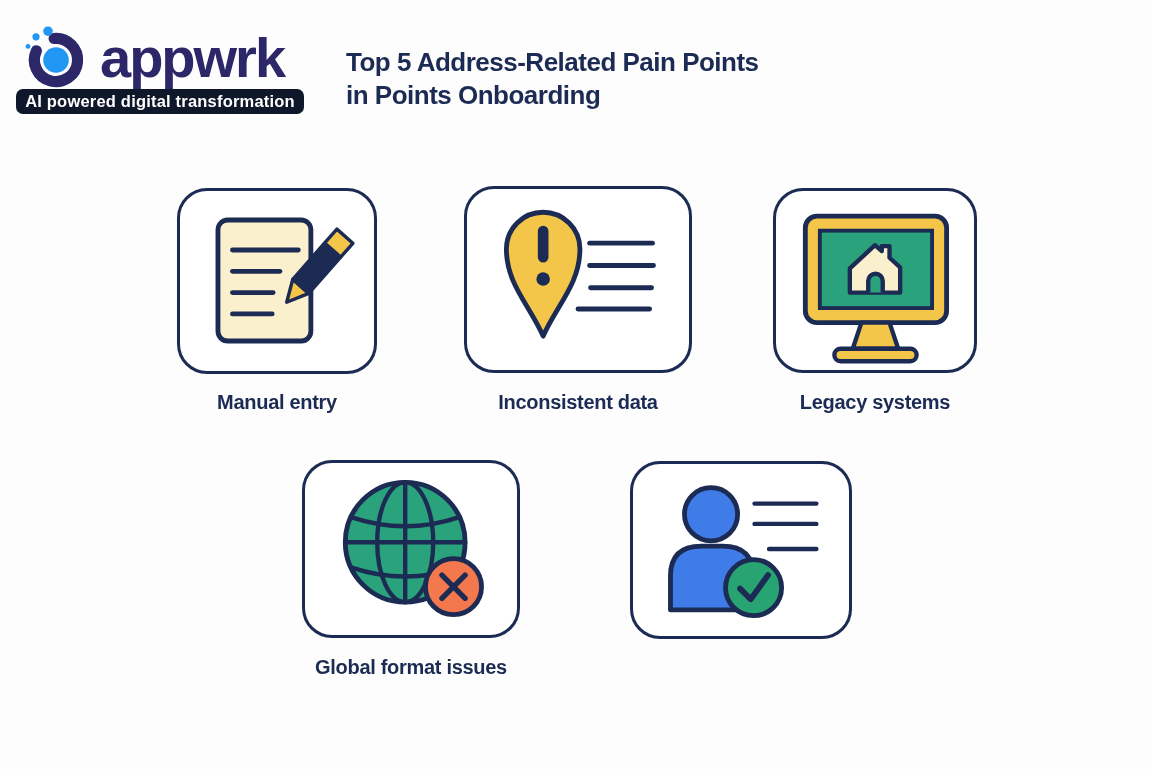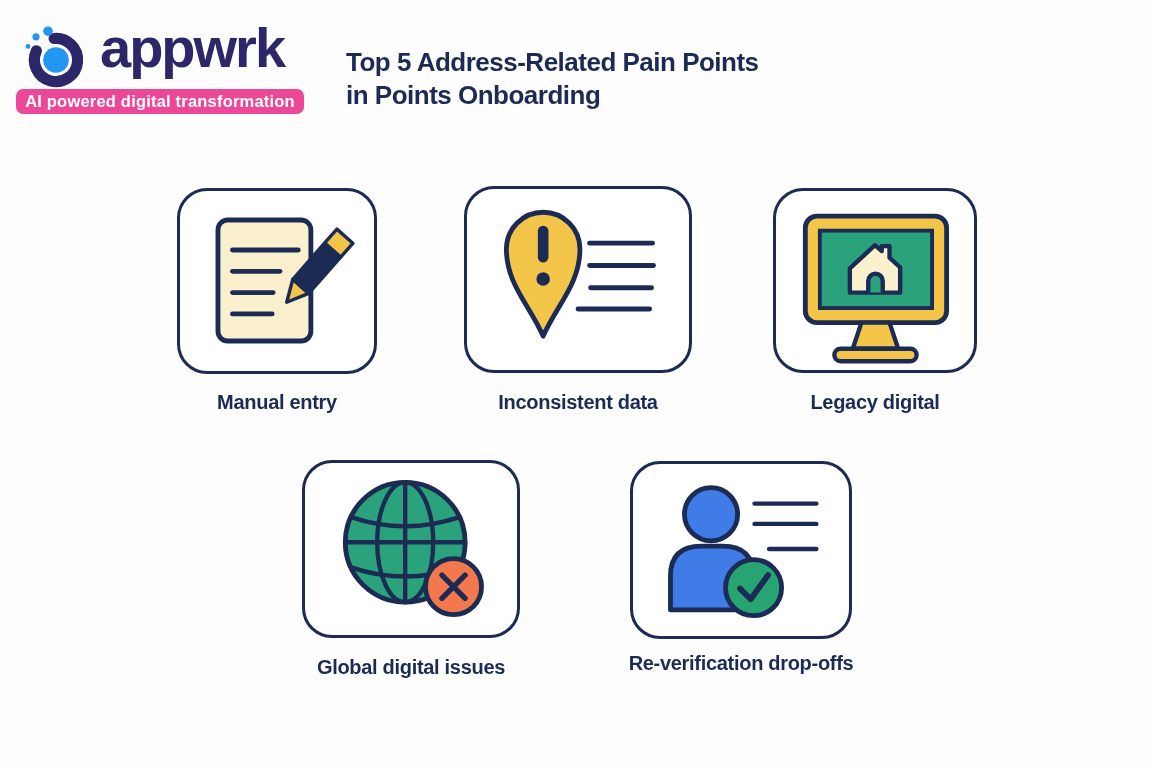--- a/index.html
+++ b/index.html
@@ -19,38 +19,39 @@
   
   .logo {
     position: absolute;
     left: 16px;
     top: 24px;
     width: 290px;
     height: 92px;
   }
   .logo-row {
     display: flex;
+    align-items: center;
   }
   .logo-mark { width: 80px; height: 72px; flex: 0 0 auto; }
   .brand {
     font-size: 56px;
     font-weight: bold;
     color: #2b2768;
     letter-spacing: -2px;
     line-height: 1;
     margin-left: 4px;
     margin-top: -4px;
   }
   .tagline {
     position: absolute;
     left: 0;
     top: 65px;
     width: 288px;
     height: 25px;
-    background: #ec4899;
+    background: #0f172a;
     border-radius: 7px;
     color: #ffffff;
     font-size: 16.5px;
     font-weight: bold;
     text-align: center;
     line-height: 25px;
     letter-spacing: 0.2px;
   }
 
   
@@ -153,49 +154,48 @@
   <div class="card card-3">
     <svg viewBox="0 0 204 185">
       <rect x="30" y="26" width="146" height="110" rx="12" fill="#f3c64a" stroke="#1c2b54" stroke-width="5"></rect>
       <rect x="45" y="41" width="116" height="80" fill="#2aa37c" stroke="#1c2b54" stroke-width="4"></rect>
       <path d="M76,105 L76,80 L102,56 L109,62 L109,57 L117,57 L117,69 L128,79 L128,105 Z" fill="#faf0cd" stroke="#1c2b54" stroke-width="4.5" stroke-linejoin="round"></path>
       <path d="M95,105 L95,93 A7.5,7.5 0 0 1 110,93 L110,105" fill="#2aa37c" stroke="#1c2b54" stroke-width="4.5"></path>
       <polygon points="88,136 117,136 126,163 79,163" fill="#f3c64a" stroke="#1c2b54" stroke-width="4.5" stroke-linejoin="round"></polygon>
       <rect x="60" y="163" width="85" height="13" rx="6.5" fill="#f3c64a" stroke="#1c2b54" stroke-width="4.5"></rect>
     </svg>
   </div>
-  <div class="card-label label-3">Legacy digital</div>
+  <div class="card-label label-3">Legacy systems</div>
 
   <div class="card card-4">
     <svg viewBox="0 0 218 178">
       <circle cx="103" cy="82" r="62" fill="#2aa37c" stroke="#1c2b54" stroke-width="5"></circle>
       <g stroke="#1c2b54" stroke-width="4.5" fill="none" stroke-linecap="round">
         <ellipse cx="103" cy="82" rx="29" ry="62"></ellipse>
         <line x1="103" y1="20" x2="103" y2="144"></line>
         <line x1="41" y1="82" x2="165" y2="82"></line>
         <path d="M47,56 Q103,75 159,56"></path>
         <path d="M47,108 Q103,127 159,108"></path>
       </g>
       <circle cx="153" cy="128" r="29" fill="#f4784e" stroke="#1c2b54" stroke-width="5"></circle>
       <g stroke="#1c2b54" stroke-width="5.5" stroke-linecap="round">
         <line x1="141" y1="116" x2="165" y2="140"></line>
         <line x1="165" y1="116" x2="141" y2="140"></line>
       </g>
     </svg>
   </div>
-  <div class="card-label label-4">Global digital issues</div>
+  <div class="card-label label-4">Global format issues</div>
 
   <div class="card card-5">
     <svg viewBox="0 0 222 178">
       <circle cx="80" cy="52" r="27.5" fill="#3f7ce8" stroke="#1c2b54" stroke-width="5"></circle>
       <path d="M38,151 L38,116 Q38,85 70,85 L92,85 Q124,85 124,117 L124,151 Z" fill="#3f7ce8" stroke="#1c2b54" stroke-width="5" stroke-linejoin="round"></path>
       <g stroke="#1c2b54" stroke-width="4.5" stroke-linecap="round">
         <line x1="125" y1="41" x2="189" y2="41"></line>
         <line x1="125" y1="62" x2="189" y2="62"></line>
         <line x1="140" y1="88" x2="189" y2="88"></line>
       </g>
       <circle cx="124" cy="128" r="29" fill="#27a472" stroke="#1c2b54" stroke-width="5"></circle>
       <polyline points="110,129 121,140 139,115" fill="none" stroke="#1c2b54" stroke-width="6" stroke-linecap="round" stroke-linejoin="round"></polyline>
     </svg>
   </div>
-  <div class="card-label label-5">Re-verification drop-offs</div>
 
 </div>
 
 </body></html>

